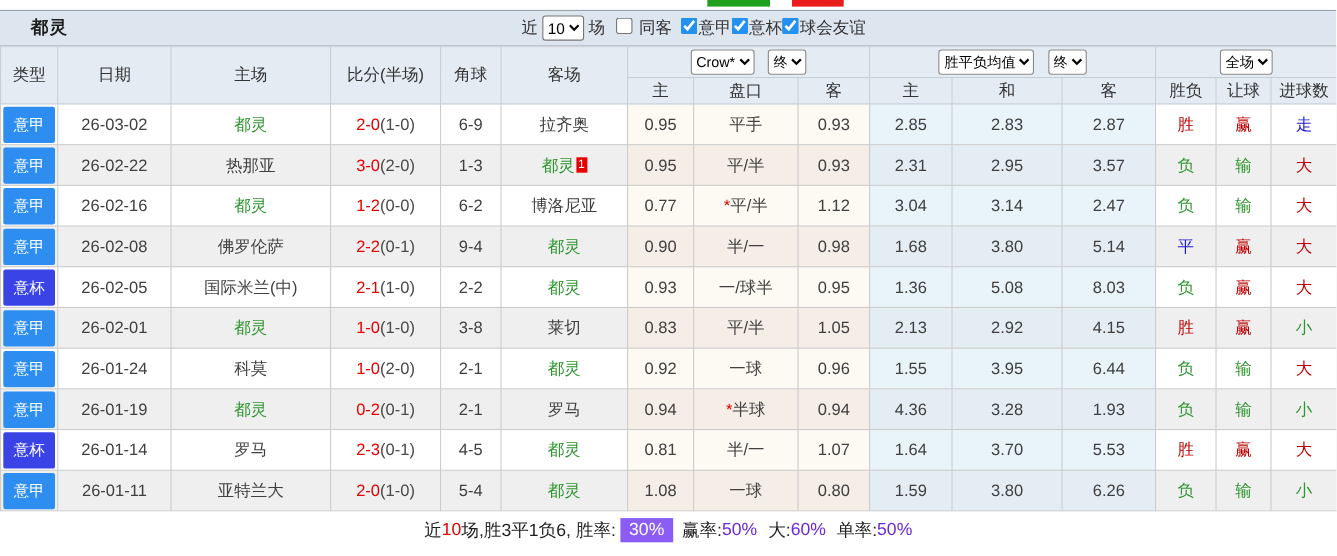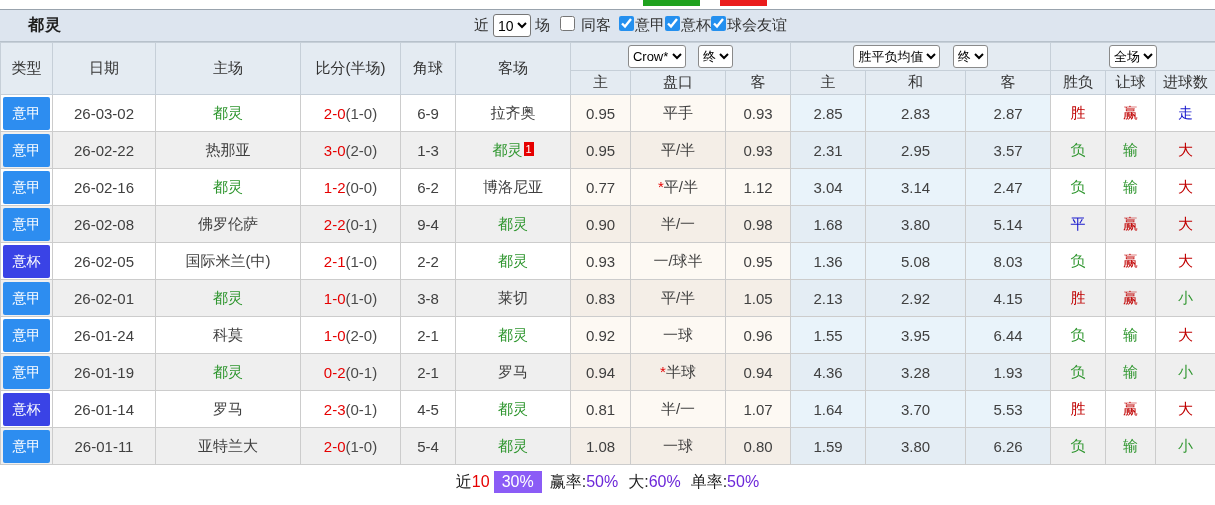--- a/index.html
+++ b/index.html
@@ -493,20 +493,21 @@
     <td>
       <span data-clr="green">小</span>
     </td>
   </tr>
 </tbody>
   </table>
 
   <div class="summary">
     <span>近</span>
       <span class="red-num">10</span>
+      <span>场,胜3平1负6, 胜率:</span>
     <span class="win-rate-badge">30%</span>
     <span>赢率:</span>
       <span class="blue-num">50%</span>
     <span class="lbl">大:</span>
       <span class="blue-num">60%</span>
     <span class="lbl">单率:</span>
       <span class="blue-num">50%</span>
   </div>
 
 </div>

